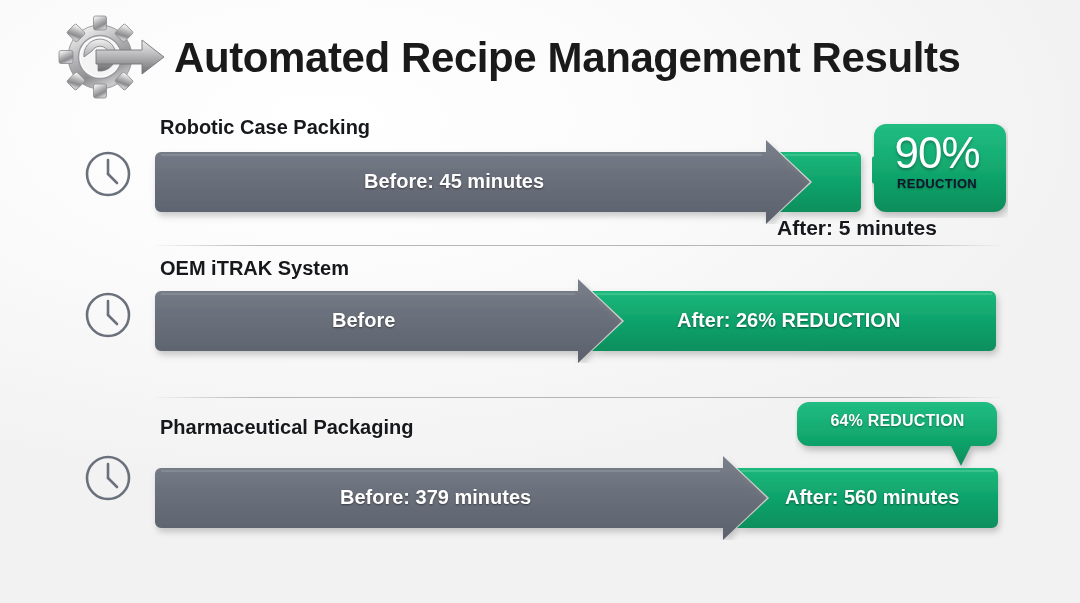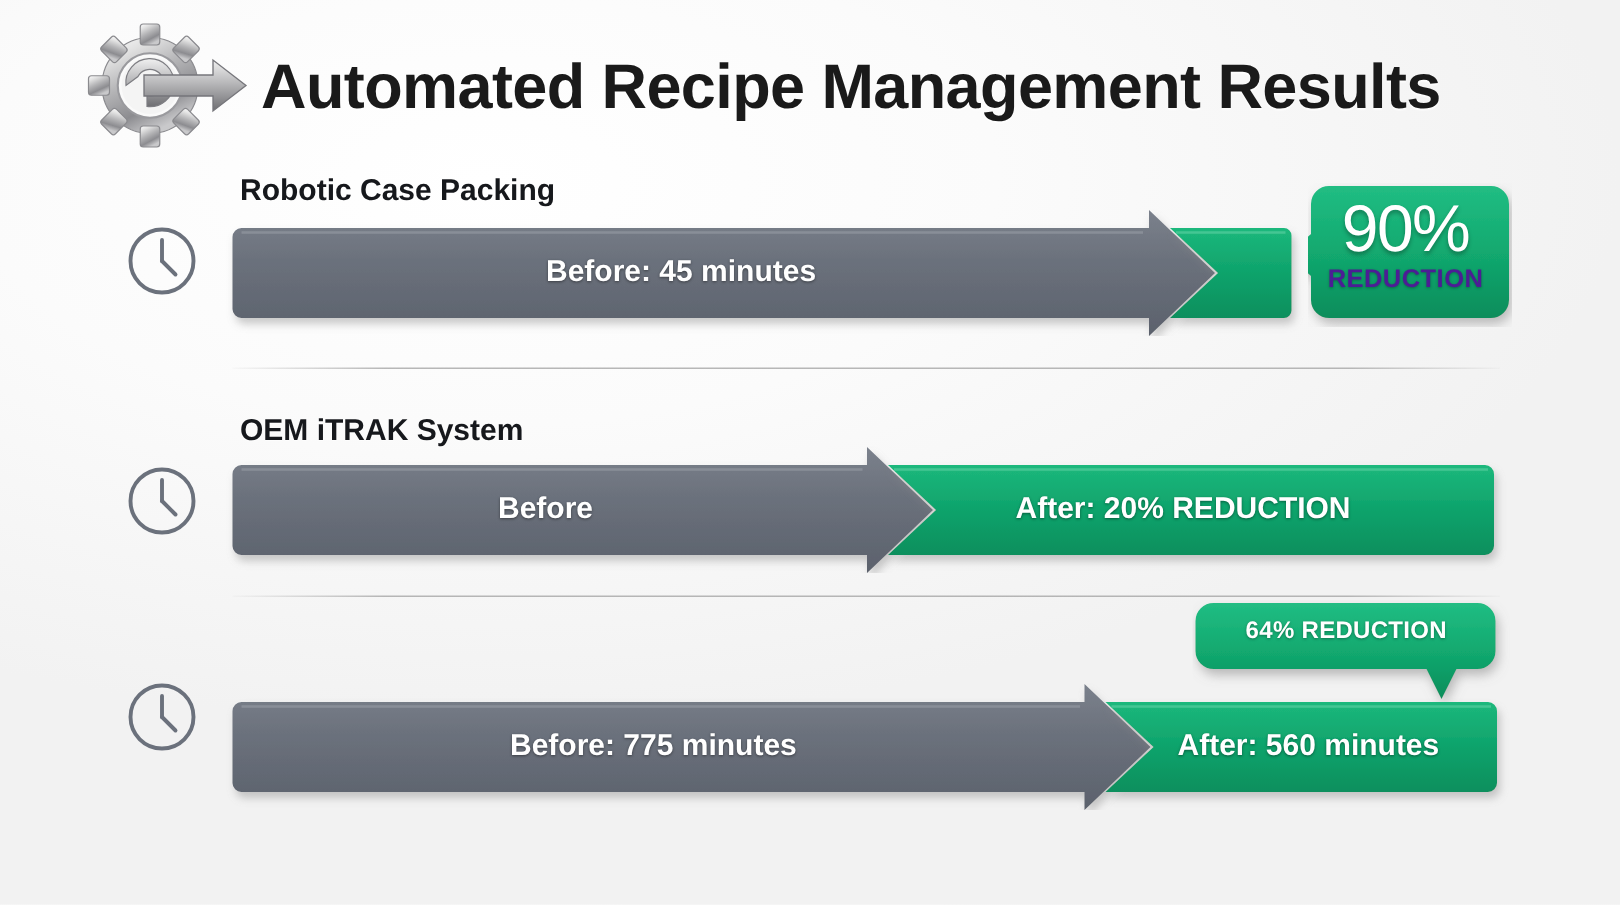--- a/index.html
+++ b/index.html
@@ -48,21 +48,21 @@
     text-shadow: 0 1px 1px rgba(255,255,255,0.85);
   }
 
   
   .row {
     position: absolute;
     left: 0;
     width: 870px;
   }
   #row-0 { top: 108px;  height: 140px; }
-  #row-1 { top: 268px;  height: 140px; }
+  #row-1 { top: 249px;  height: 140px; }
   #row-2 { top: 408px;  height: 142px; }
 
   .row-label {
     position: absolute;
     left: 160px;
     top: 8px;
     font-size: 20px;
     font-weight: bold;
     color: #16181c;
     white-space: nowrap;
@@ -123,23 +123,23 @@
     font-weight: normal;
     color: #ffffff;
     letter-spacing: -1px;
     text-shadow: 0 2px 3px rgba(0,0,0,0.3);
   }
   .bubble-sub {
     position: absolute;
     width: 100%;
     text-align: center;
     top: 54px;
-    font-size: 17px;
-    font-weight: bold;
-    color: #4c1d95;
+    font-size: 13px;
+    font-weight: bold;
+    color: #0f172a;
     letter-spacing: 0.3px;
     text-shadow: 0 1px 2px rgba(0,0,0,0.3);
   }
   .bubble-line {
     position: absolute;
     width: 100%;
     text-align: center;
     top: 12px;
     font-size: 16px;
     font-weight: bold;
@@ -245,20 +245,21 @@
         <g filter="url(#sh0)">
           <path d="M780,14 L856,14 A5,5 0 0,1 861,19 L861,69 A5,5 0 0,1 856,74 L780,74 L812,44 Z" fill="url(#green0)"></path>
         </g>
 
         <path d="M161,17 L762,17" stroke="#9aa0a9" stroke-width="1.6" opacity="0.55"></path>
         <path d="M784,17 L857,17" stroke="#5fd2a4" stroke-width="1.6" opacity="0.6"></path>
       </svg>
       <div class="bar-text" style="left:364px; top:32px;">Before: 45 minutes</div>
     </div>
 
+    <div class="after-plain">After: 5 minutes</div>
 
     <div class="bubble" style="left:872px; top:14px; width:130px; height:92px;">
       <svg width="136" height="96" viewBox="0 0 136 96" style="position:absolute;left:0;top:0;">
         <defs>
           <linearGradient id="bub0" x1="0" y1="0" x2="0" y2="1">
             <stop offset="0%" stop-color="#21bd83"></stop>
             <stop offset="50%" stop-color="#12a96f"></stop>
             <stop offset="100%" stop-color="#0b8d5b"></stop>
           </linearGradient>
           <filter id="bsh0" x="-20%" y="-20%" width="150%" height="150%">
@@ -307,27 +308,28 @@
         <g filter="url(#sh1)">
           <path d="M161,14 L578,14 L578,2 L622,44 L578,86 L578,74 L161,74 A6,6 0 0,1 155,68 L155,20 A6,6 0 0,1 161,14 Z" fill="url(#gray1)"></path>
         </g>
         <g filter="url(#sh1)">
           <path d="M592,14 L990,14 A6,6 0 0,1 996,20 L996,68 A6,6 0 0,1 990,74 L592,74 L624,44 Z" fill="url(#green1)"></path>
         </g>
         <path d="M161,17 L575,17" stroke="#9aa0a9" stroke-width="1.6" opacity="0.55"></path>
         <path d="M596,17 L992,17" stroke="#5fd2a4" stroke-width="1.6" opacity="0.6"></path>
       </svg>
       <div class="bar-text" style="left:332px; top:32px;">Before</div>
-      <div class="bar-text" style="left:677px; top:32px;">After: 20% REDUCTION</div>
+      <div class="bar-text" style="left:677px; top:32px;">After: 26% REDUCTION</div>
     </div>
   </div>
 
   <div class="separator" id="sep-1"></div>
 
   <div class="row" id="row-2">
+    <div class="row-label">Pharmaceutical Packaging</div>
 
     <div class="clock-icon">
       <svg width="48" height="48" viewBox="0 0 48 48">
         <circle cx="24" cy="24" r="21" fill="none" stroke="#6b717c" stroke-width="2.6"></circle>
         <line x1="24" y1="24" x2="24" y2="10" stroke="#6b717c" stroke-width="2.6" stroke-linecap="round"></line>
         <line x1="24" y1="24" x2="33" y2="33" stroke="#6b717c" stroke-width="2.6" stroke-linecap="round"></line>
       </svg>
     </div>
 
     <div class="bubble" style="left:795px; top:-8px; width:205px; height:60px;">
@@ -368,18 +370,18 @@
         </defs>
         <g filter="url(#sh2)">
           <path d="M161,14 L723,14 L723,2 L767,44 L723,86 L723,74 L161,74 A6,6 0 0,1 155,68 L155,20 A6,6 0 0,1 161,14 Z" fill="url(#gray2)"></path>
         </g>
         <g filter="url(#sh2)">
           <path d="M737,14 L992,14 A6,6 0 0,1 998,20 L998,68 A6,6 0 0,1 992,74 L737,74 L769,44 Z" fill="url(#green2)"></path>
         </g>
         <path d="M161,17 L720,17" stroke="#9aa0a9" stroke-width="1.6" opacity="0.55"></path>
         <path d="M741,17 L994,17" stroke="#5fd2a4" stroke-width="1.6" opacity="0.6"></path>
       </svg>
-      <div class="bar-text" style="left:340px; top:32px;">Before: 775 minutes</div>
+      <div class="bar-text" style="left:340px; top:32px;">Before: 379 minutes</div>
       <div class="bar-text" style="left:785px; top:32px;">After: 560 minutes</div>
     </div>
   </div>
 
 </div>
 
 </body></html>

